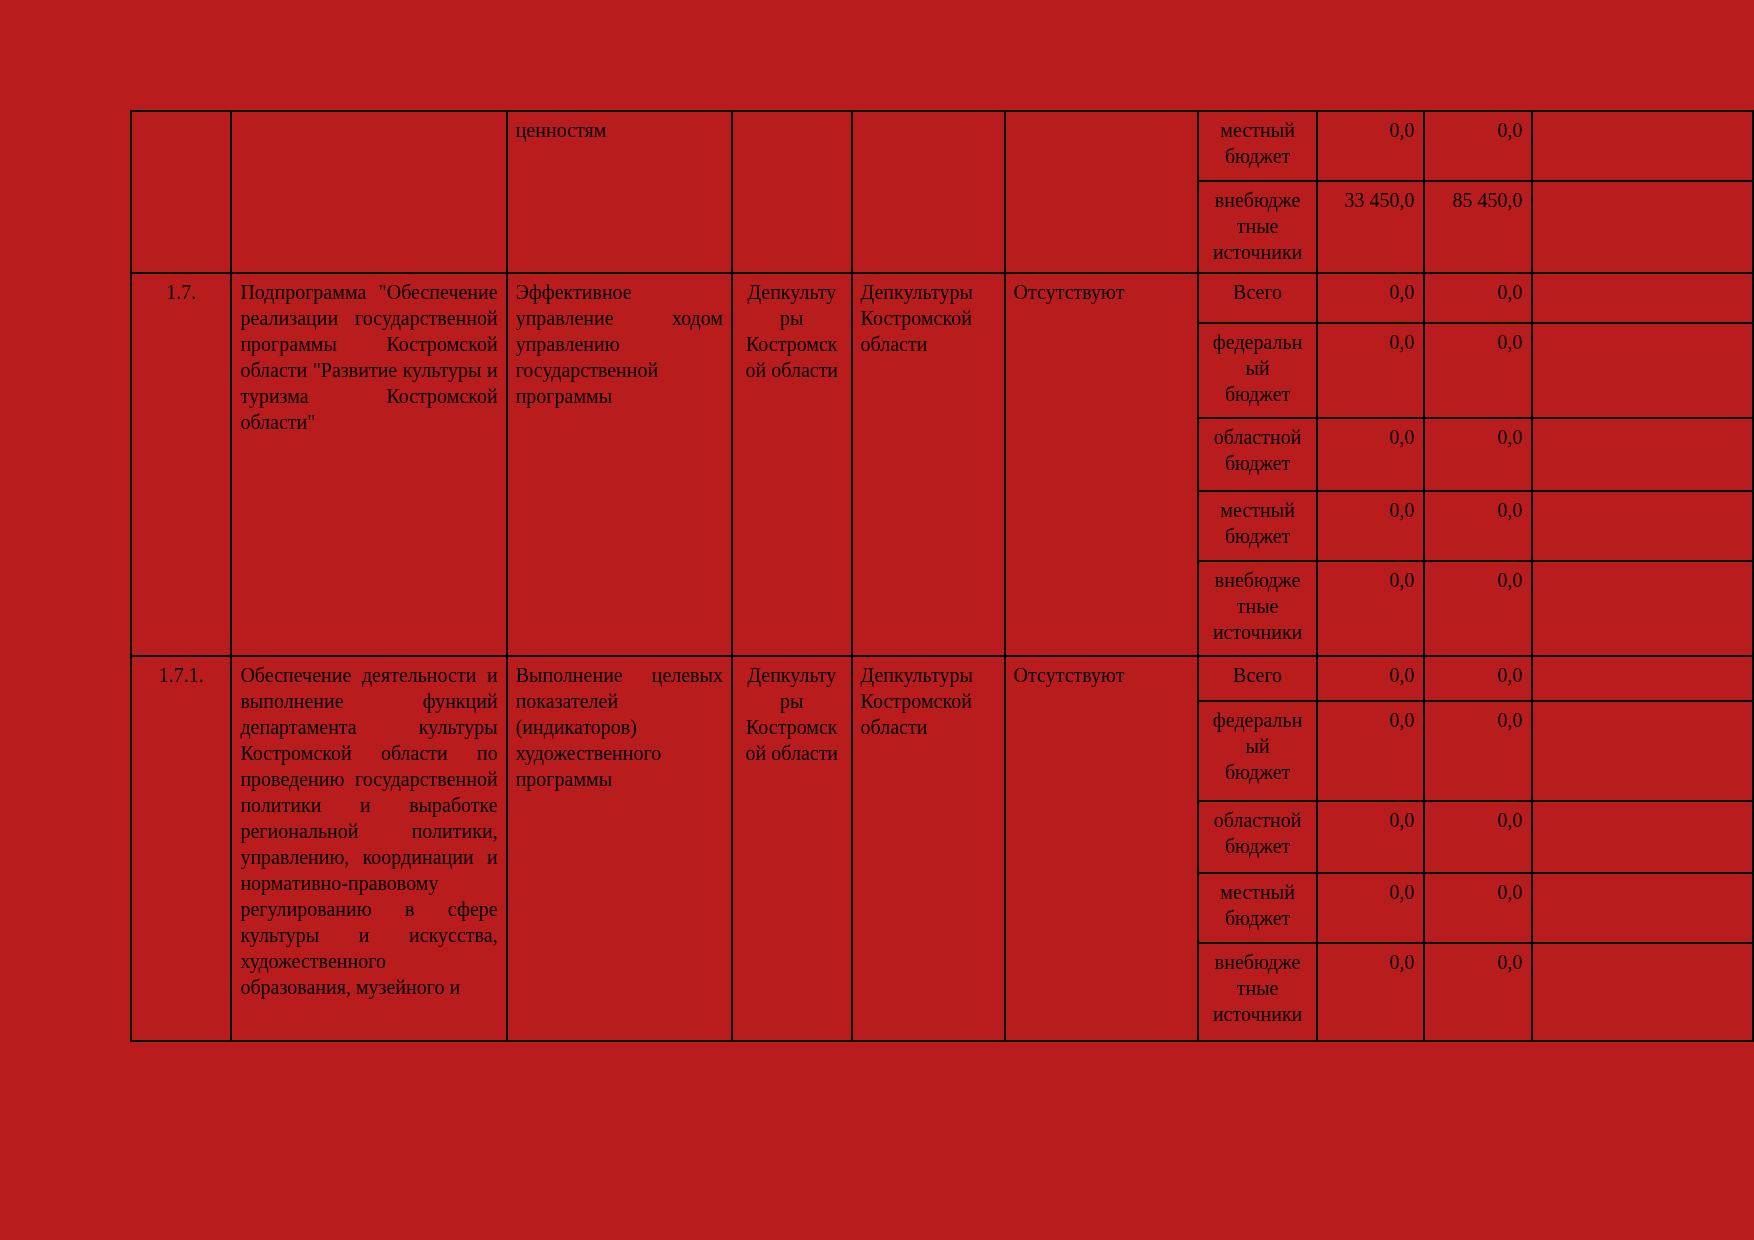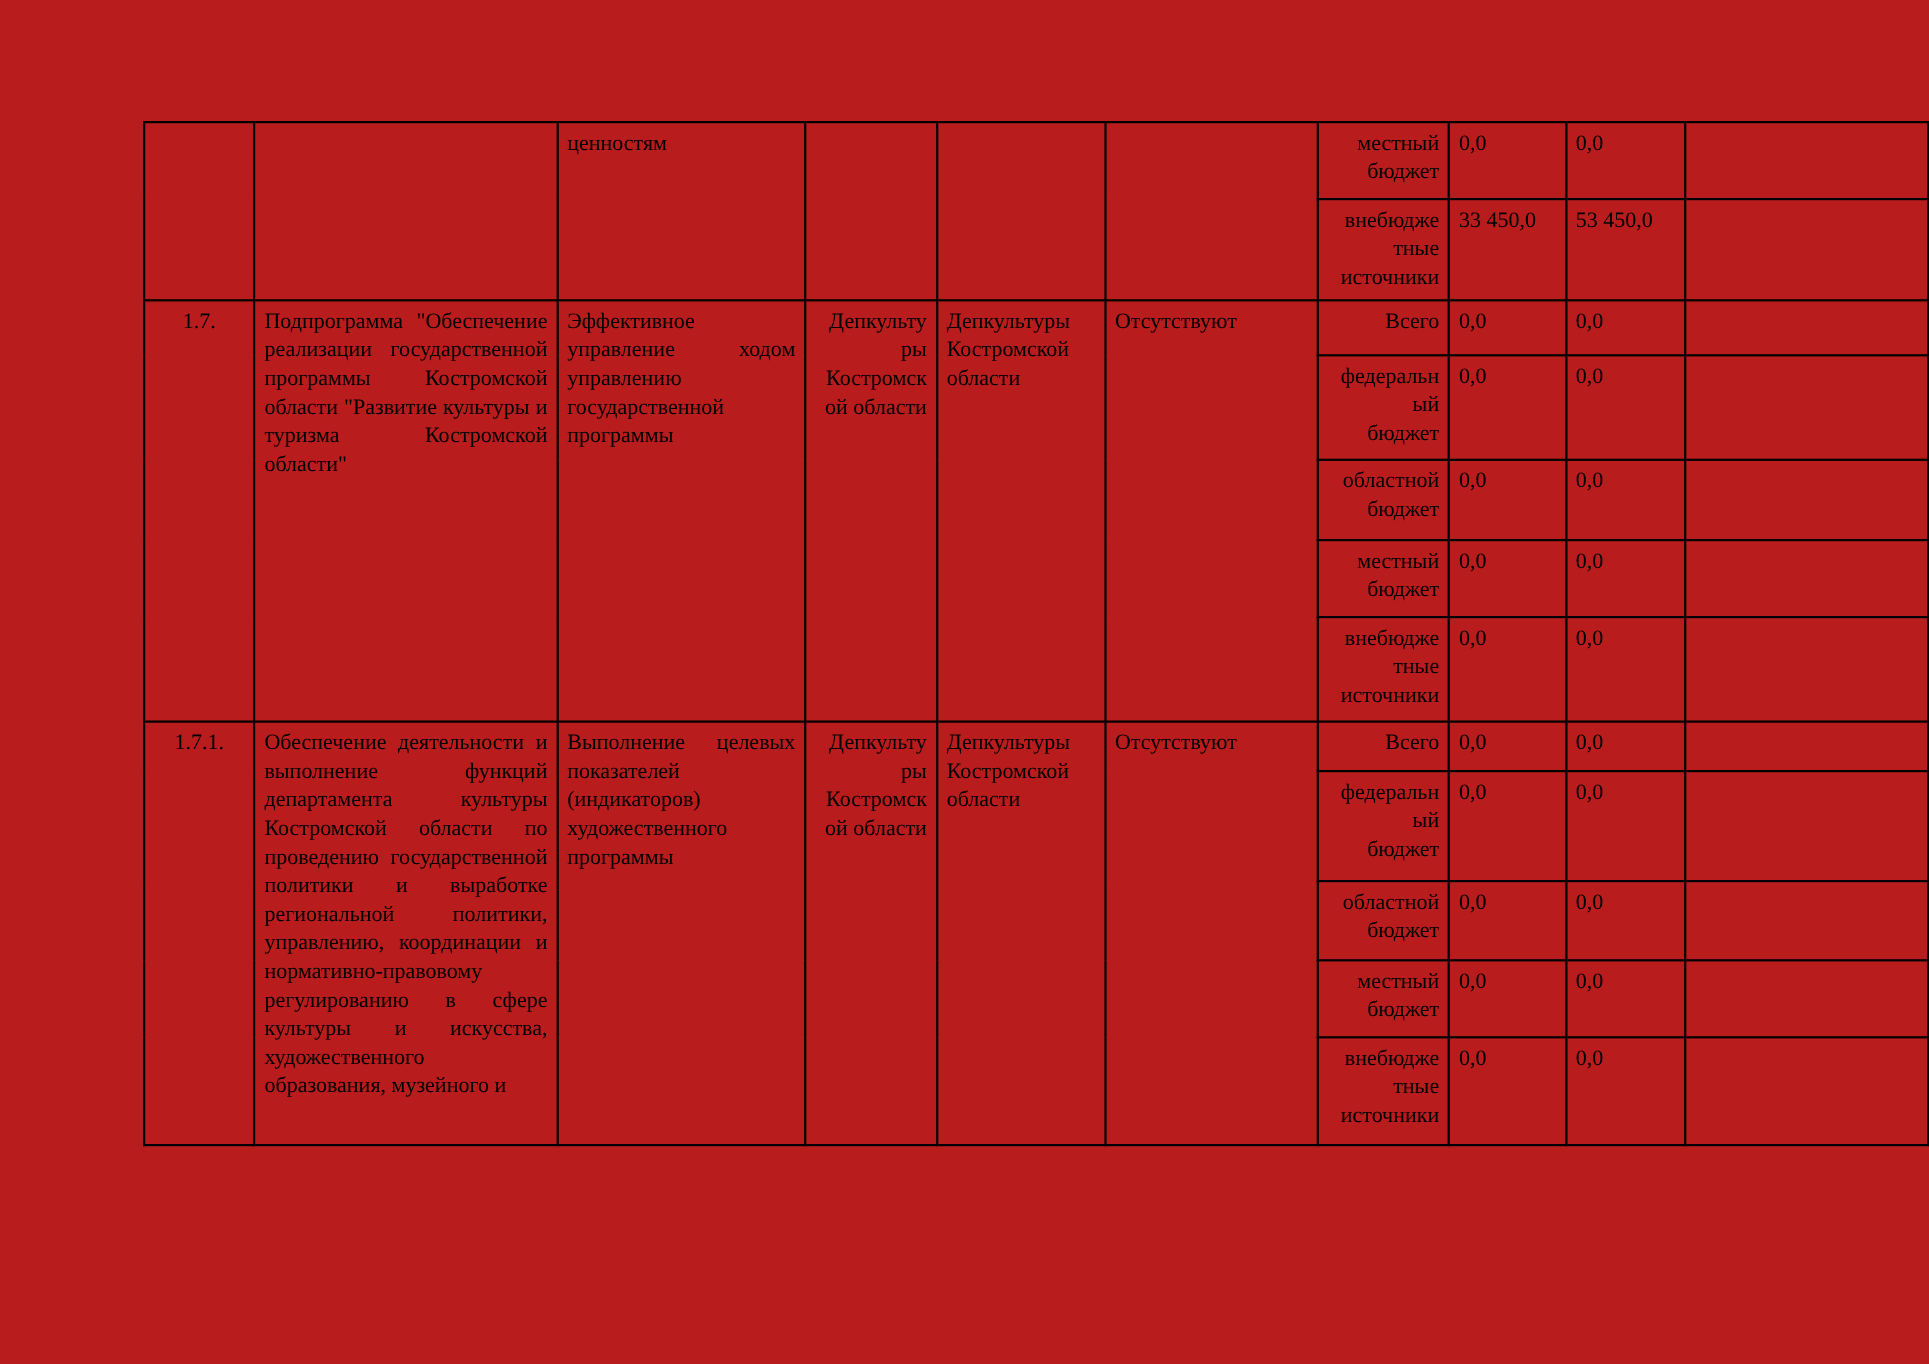--- a/index.html
+++ b/index.html
@@ -33,22 +33,22 @@
     overflow: hidden;
     word-wrap: break-word;
   }
   
   td.no-top { border-top: none; }
   
   td.clip { border-right: none; }
 
   td.num  { text-align: center; }
   td.just { text-align: justify; }
-  td.pre  { white-space: pre-line; text-align: right; }
-  td.val  { text-align: left; padding-left: 2px; padding-right: 2px; }
+  td.pre  { white-space: pre-line; text-align: center; }
+  td.val  { text-align: right; padding-left: 2px; padding-right: 2px; }
 
   tr.hA1 { height: 70px; }
   tr.hA2 { height: 92px; }
   tr.hB1 { height: 50px; }
   tr.hB2 { height: 95px; }
   tr.hB3 { height: 73px; }
   tr.hB4 { height: 70px; }
   tr.hB5 { height: 95px; }
   tr.hC1 { height: 45px; }
   tr.hC2 { height: 100px; }
@@ -86,21 +86,21 @@
 бюджет</td>
         <td class="val">0,0</td>
         <td class="val">0,0</td>
         <td class="val clip"></td>
       </tr>
       <tr class="hA2">
         <td class="pre">внебюдже
 тные
 источники</td>
         <td class="val">33 450,0</td>
-        <td class="val">53 450,0</td>
+        <td class="val">85 450,0</td>
         <td class="val clip"></td>
       </tr>
 
       <tr class="hB1">
         <td class="num" rowspan="5">1.7.</td>
         <td class="just" rowspan="5">Подпрограмма "Обеспечение реализации государственной программы Костромской области "Развитие культуры и туризма Костромской области"</td>
         <td class="just" rowspan="5">Эффективное управление ходом управлению государственной программы</td>
         <td class="pre" rowspan="5">Депкульту
 ры
 Костромск

